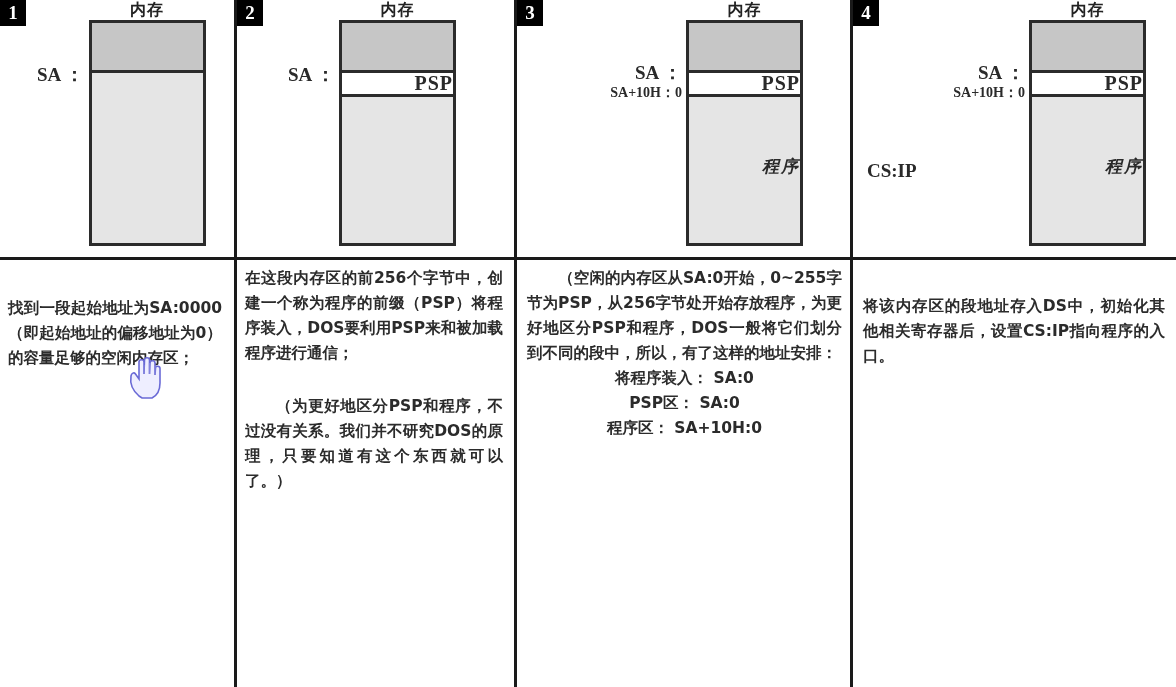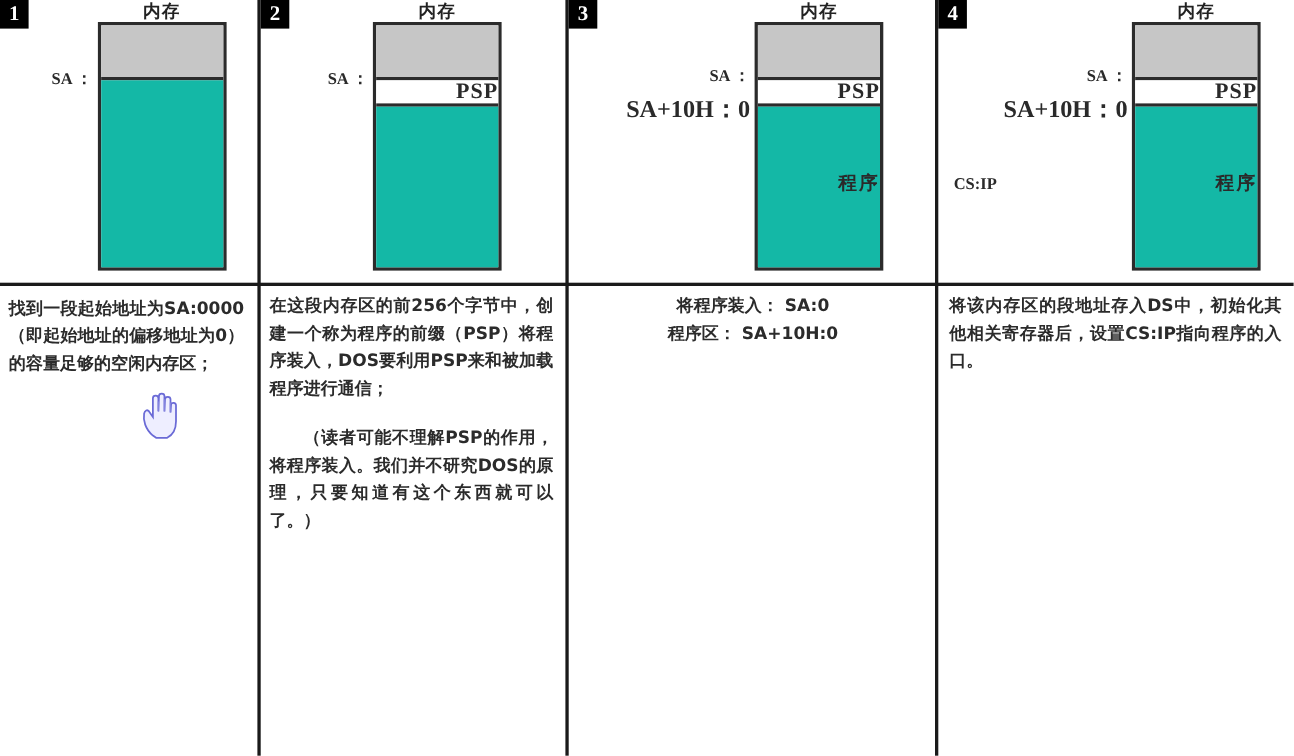--- a/index.html
+++ b/index.html
@@ -87,23 +87,24 @@
     width: 100%;
   }
   .seg-psp {
     background: #ffffff;
     border-bottom: 3px solid #2b2b2b;
     box-sizing: border-box;
     width: 100%;
     position: relative;
   }
   .seg-free {
-    background: #14b8a6;
+    background: #e5e5e5;
     width: 100%;
     position: relative;
+    font-style: italic;
   }
   .seg-label {
     position: absolute;
     left: 0;
     width: 100%;
     text-align: right;
     font-family: "Liberation Serif", "DejaVu Serif", serif;
     font-weight: bold;
     color: #2a2a2a;
     letter-spacing: 1px;
@@ -118,44 +119,44 @@
     font-size: 17px;
     font-weight: 600;
     letter-spacing: 2px;
   }
 
   
   .addr {
     position: absolute;
     font-family: "Liberation Serif", "DejaVu Serif", serif;
     font-weight: bold;
-    font-size: 15px;
+    font-size: 19px;
     color: #2a2a2a;
     white-space: nowrap;
     text-align: right;
   }
-  .addr.small { font-size: 22px; }
+  .addr.small { font-size: 14px; }
 
   
   .caption {
     position: absolute;
     font-family: "DejaVu Sans", "Liberation Sans", sans-serif;
     font-size: 15.5px;
     line-height: 25px;
     color: #2b2b2b;
     font-weight: 600;
     letter-spacing: 0px;
     text-align: justify;
     text-justify: inter-ideograph;
   }
   .caption p {
     margin: 0 0 20px 0;
     white-space: pre-wrap;
   }
-  .caption p:last-child { margin-bottom: 0; }
+  .caption p:last-child { margin-bottom: 0; margin-top: 28px; }
   .caption p.indent { text-indent: 2em; }
   .caption p.tight { margin-bottom: 0; }
   .addr-list {
     margin: 0;
     padding: 0;
     list-style: none;
   }
   .addr-list li {
     text-align: center;
     white-space: pre;
@@ -224,21 +225,21 @@
     <div class="membox" style="left:102px; top:20px; width:117px; height:226px;">
       <div class="seg-gray" style="height:50px;"></div>
       <div class="seg-psp" style="height:24px;">
         <span class="seg-label psp-label">PSP</span>
       </div>
       <div class="seg-free" style="height:146px;"></div>
     </div>
 
     <div class="caption" style="left:8px; top:266px; width:258px;">
       <p>在这段内存区的前256个字节中，创建一个称为程序的前缀（PSP）将程序装入，DOS要利用PSP来和被加载程序进行通信；</p>
-      <p class="indent">（读者可能不理解PSP的作用，将程序装入。我们并不研究DOS的原理，只要知道有这个东西就可以了。）</p>
+      <p class="indent">（为更好地区分PSP和程序，不过没有关系。我们并不研究DOS的原理，只要知道有这个东西就可以了。）</p>
     </div>
   </div>
 
   <div class="panel" style="left:517px; width:333px;">
     <div class="badge">3</div>
 
     <div class="mem-title" style="left:169px; width:117px; text-align:center;">内存</div>
 
     <div class="addr" style="left:20px; top:60px; width:145px;">SA ：</div>
     <div class="addr small" style="left:10px; top:84px; width:155px;">SA+10H：0</div>
@@ -247,22 +248,24 @@
       <div class="seg-gray" style="height:50px;"></div>
       <div class="seg-psp" style="height:24px;">
         <span class="seg-label psp-label">PSP</span>
       </div>
       <div class="seg-free" style="height:146px;">
         <span class="seg-label prog-label" style="top:58px;">程序</span>
       </div>
     </div>
 
     <div class="caption" style="left:10px; top:266px; width:315px;">
+      <p class="tight">　　（空闲的内存区从SA:0开始，0~255字节为PSP，从256字节处开始存放程序，为更好地区分PSP和程序，DOS一般将它们划分到不同的段中，所以，有了这样的地址安排：</p>
       <ul class="addr-list">
         <li>将程序装入： SA:0</li>
+        <li>PSP区： SA:0</li>
         <li>程序区： SA+10H:0</li>
       </ul>
     </div>
   </div>
 
   <div class="panel" style="left:853px; width:323px;">
     <div class="badge">4</div>
 
     <div class="mem-title" style="left:176px; width:117px; text-align:center;">内存</div>
 

